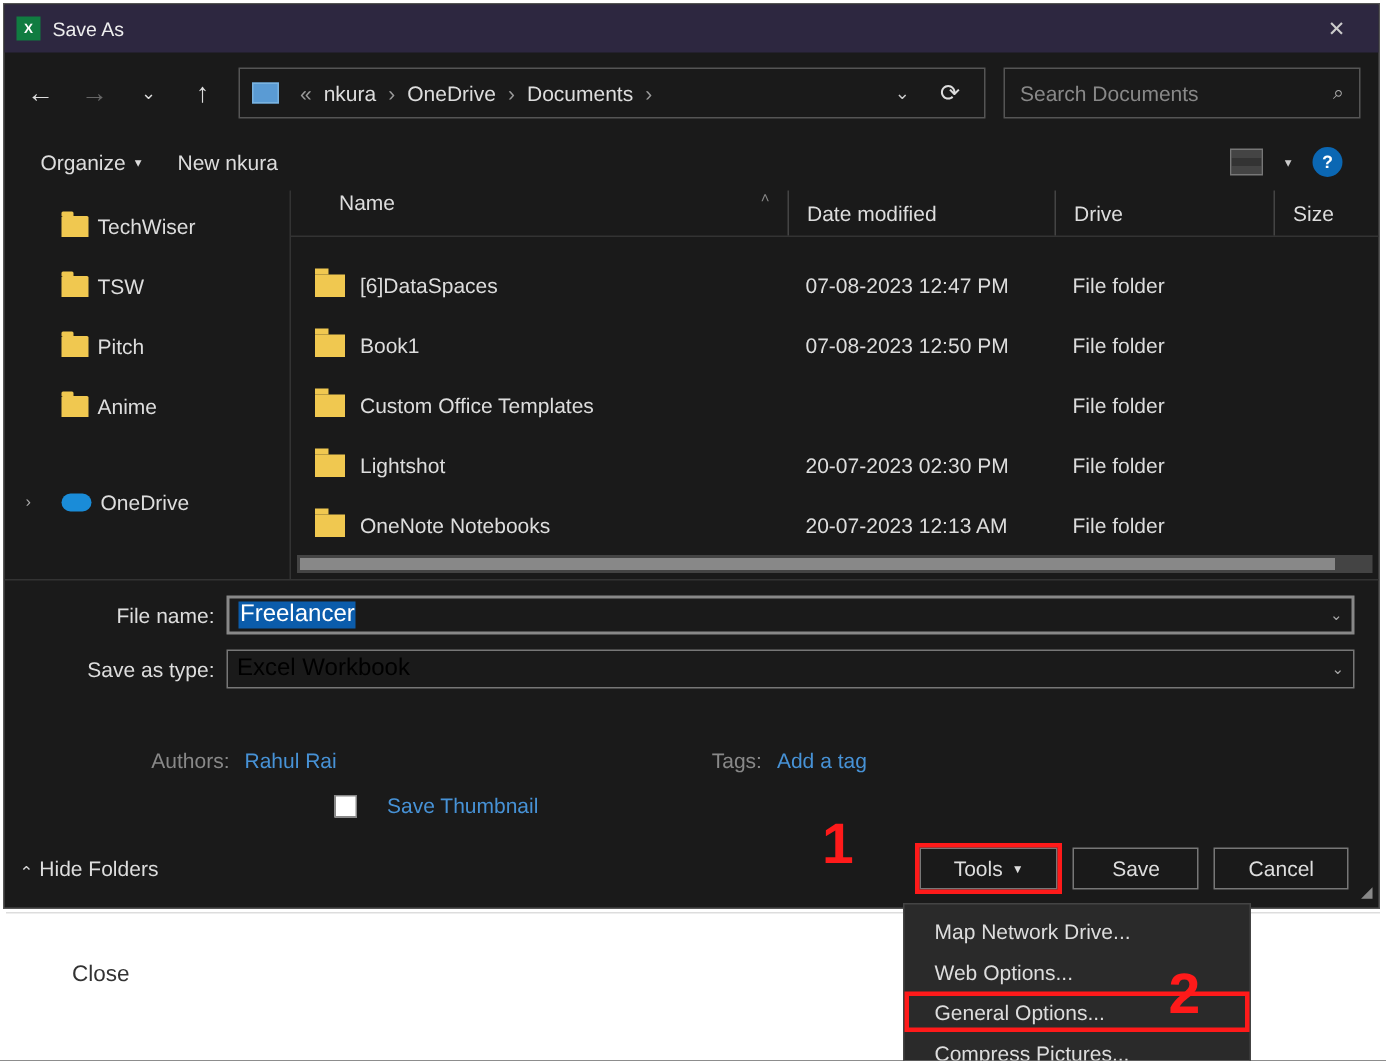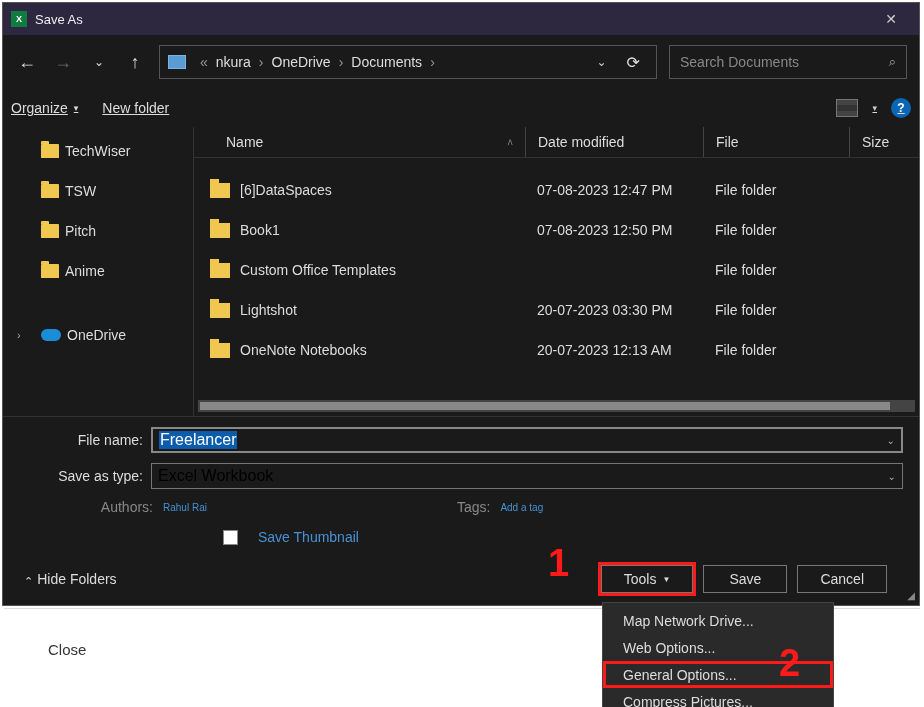--- a/index.html
+++ b/index.html
@@ -76,25 +76,24 @@
     flex: 1; background: transparent; border: none; color: #ddd;
     font-size: 14px; outline: none;
   }
   .searchbox input::placeholder { color: #888; }
   .searchbox .mag { color: #aaa; font-size: 13px; }
 
   .toolbar {
     height: 38px;
     display: flex;
     align-items: center;
-    padding: 0 8px;
+    padding: 0 24px;
     color: #ddd;
     font-size: 14px;
     gap: 24px;
-    text-decoration: underline;
   }
   .toolbar .left-group { display: flex; gap: 24px; }
   .toolbar .right-group { margin-left: auto; display: flex; align-items: center; gap: 14px; }
   .org-btn { cursor: pointer; display: flex; align-items: center; gap: 4px; }
   .org-btn::after { content: "▾"; font-size: 9px; margin-left: 2px; }
   .view-mode-icon {
     width: 22px; height: 18px;
     border: 1px solid #777;
     background: linear-gradient(to bottom, #444 33%, #333 33%, #333 66%, #444 66%);
     cursor: pointer;
@@ -155,21 +154,21 @@
     position: relative;
     border-left: 1px solid #333;
   }
   .filelist-header {
     height: 31px;
     display: flex;
     color: #ddd;
     font-size: 14px;
     border-bottom: 1px solid #333;
   }
-  .col-name { flex: 1; padding-left: 32px; display: flex; align-items: center; }
+  .col-name { flex: 1; padding-left: 32px; display: flex; align-items: flex-start; }
   .col-name .sort-caret { margin-left: auto; margin-right: 12px; color: #888; font-size: 10px; }
   .col-date { width: 178px; padding-left: 12px; display: flex; align-items: center; border-left: 1px solid #444; }
   .col-type { width: 146px; padding-left: 12px; display: flex; align-items: center; border-left: 1px solid #444; }
   .col-size { width: 70px; padding-left: 12px; display: flex; align-items: center; border-left: 1px solid #444; }
 
   .filelist-body { flex: 1; overflow: hidden; }
   .filerow {
     height: 40px; display: flex; align-items: flex-end;
     color: #ddd; font-size: 14px;
     cursor: pointer;
@@ -207,36 +206,35 @@
     height: 26px;
     border: 1px solid #777;
     background: #1a1a1a;
     display: flex; align-items: center;
     padding: 0 6px;
   }
   .form-input-wrap.filename { border: 2px solid #888; }
   .sel-highlight { background: #0b5cab; color: #fff; padding: 0 1px; }
   .form-dropdown-caret { color: #aaa; font-size: 10px; cursor: pointer; }
 
-  .meta-row { display: flex; align-items: center; padding-left: 60px; gap: 10px; }
+  .meta-row { display: flex; align-items: center; padding-left: 60px; gap: 10px; margin-top: 30px; }
   .meta-label { color: #888; font-size: 14px; width: 74px; text-align: right; }
-  .meta-val { color: #4792d6; font-size: 10px; cursor: pointer; }
+  .meta-val { color: #4792d6; font-size: 14px; cursor: pointer; }
   .meta-col2-label { color: #888; font-size: 14px; margin-left: 240px; }
 
   .thumb-row { display: flex; align-items: center; padding-left: 204px; gap: 20px; margin-top: 4px;}
   .checkbox {
     width: 15px; height: 15px; background: #fff; border: 1px solid #888; cursor: pointer;
   }
   .thumb-label { color: #4792d6; font-size: 14px; }
 
   .footer {
     display: flex; align-items: center;
-    padding: 12px 32px 12px 10px;
+    padding: 12px 20px 12px 10px;
     gap: 10px;
-    margin-left: 11px;
   }
   .hide-folders { color: #ddd; font-size: 14px; cursor: pointer; display: flex; align-items: center; gap: 4px; }
   .hide-folders::before { content: "⌃"; font-size: 11px; transform: translateY(2px); }
   .footer-spacer { flex: 1; }
   .btn {
     height: 28px;
     padding: 0 22px;
     border: 1px solid #777;
     background: #1a1a1a;
     color: #ddd;
@@ -334,21 +332,21 @@
       <input placeholder="Search Documents" style="">
       <span class="mag">⌕</span>
     </div>
   </div>
 
   <div class="toolbar">
     <div class="left-group">
       <div class="org-btn">
           <span>Organize</span>
         </div>
-      <div style="cursor:pointer;">New folder</div>
+      <div style="cursor:pointer;">New nkura</div>
     </div>
     <div class="right-group">
       <div class="view-mode-icon"></div>
       <div class="view-caret">▾</div>
       <div class="help-icon">?</div>
     </div>
   </div>
 
   <div class="body-area">
 
@@ -377,21 +375,21 @@
       </div>
     </div>
 
     <div class="filelist">
       <div class="filelist-header">
         <div class="col-name">
           <span>Name</span>
           <span class="sort-caret">˄</span>
         </div>
         <div class="col-date">Date modified</div>
-        <div class="col-type">File</div>
+        <div class="col-type">Drive</div>
         <div class="col-size">Size</div>
       </div>
       <div class="filelist-body">
         <div class="filerow">
           <div class="fr-name">
               <div class="folder-glyph"></div>
               <span>[6]DataSpaces</span>
             </div>
           <div class="fr-date">07-08-2023 12:47 PM</div>
           <div class="fr-type">File folder</div>
@@ -412,21 +410,21 @@
               <span>Custom Office Templates</span>
             </div>
           <div class="fr-type">File folder</div>
           <div class="fr-size"></div>
         </div>
         <div class="filerow">
           <div class="fr-name">
               <div class="folder-glyph"></div>
               <span>Lightshot</span>
             </div>
-          <div class="fr-date">20-07-2023 03:30 PM</div>
+          <div class="fr-date">20-07-2023 02:30 PM</div>
           <div class="fr-type">File folder</div>
           <div class="fr-size"></div>
         </div>
         <div class="filerow">
           <div class="fr-name">
               <div class="folder-glyph"></div>
               <span>OneNote Notebooks</span>
             </div>
           <div class="fr-date">20-07-2023 12:13 AM</div>
           <div class="fr-type">File folder</div>

